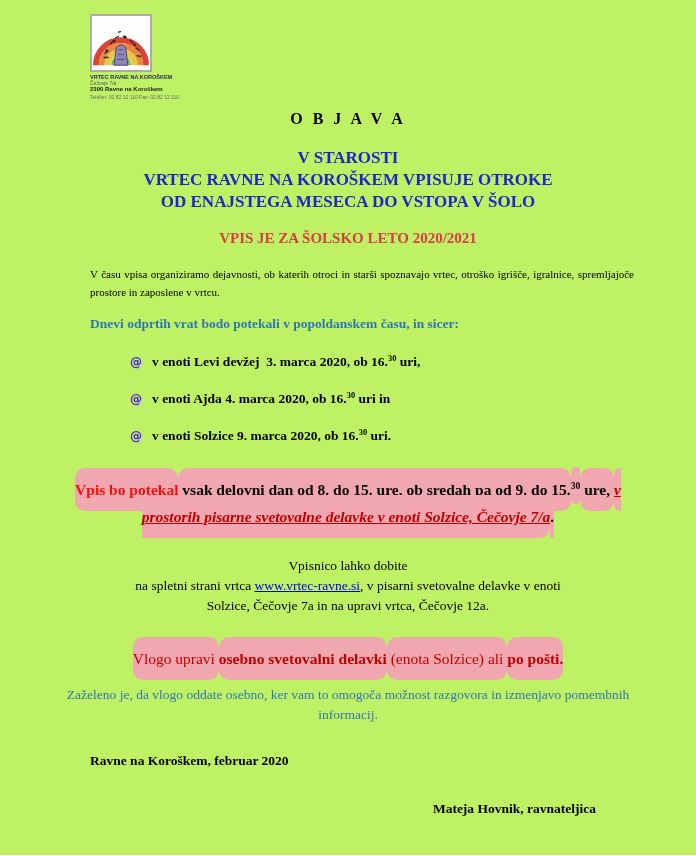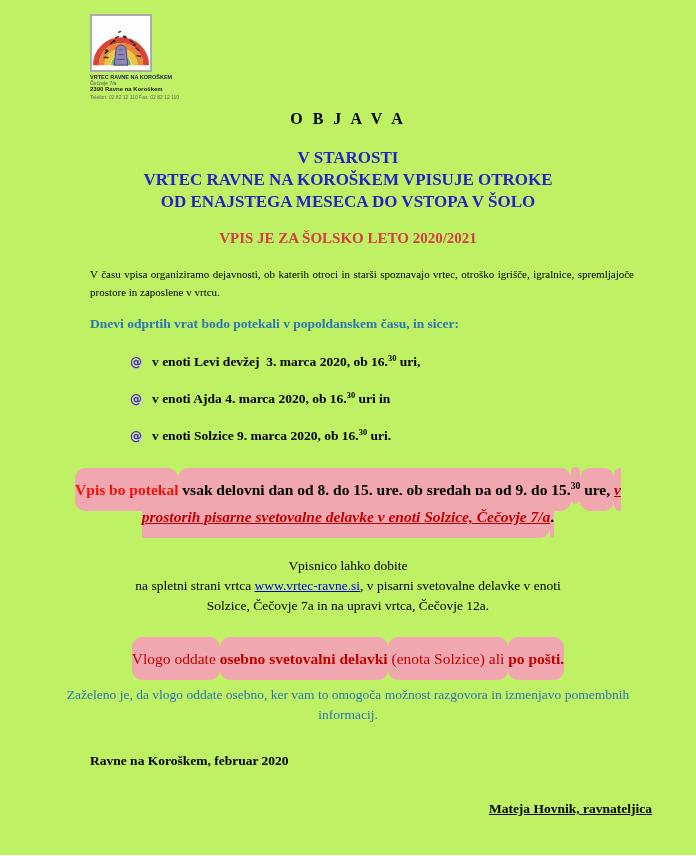--- a/index.html
+++ b/index.html
@@ -125,25 +125,24 @@
     font-size: 13.5px;
     line-height: 20px;
     color: #2E75B6;
   }
   .date-line {
     margin: 28px 0 0 90px;
     font-size: 13.5px;
     font-weight: bold;
   }
   .signature {
-    margin: 32px 44px 0 0;
+    margin: 32px 100px 0 0;
     text-align: right;
     font-size: 13.5px;
     font-weight: bold;
-    text-decoration: underline;
   }
 </style>
 </head>
 <body>
 
 <div class="page">
 
   <div class="logo-wrap">
     <svg class="logo-box" viewBox="0 0 62 58">
       <rect x="0.5" y="0.5" width="61" height="57" fill="#fefefe" stroke="#aaaaaa"></rect>
@@ -202,20 +201,20 @@
   </ul>
 
   <p class="enroll-notice"><span class="hl enroll-lead">Vpis bo potekal</span><span class="hl enroll-body">  vsak delovni dan od 8. do 15. ure, ob sredah pa od 9. do 15.</span><sup class="hl enroll-body">30</sup><span class="hl enroll-body"> ure, </span><span class="hl enroll-location">v prostorih pisarne svetovalne delavke v enoti Solzice, Čečovje 7/a</span><span class="hl enroll-period">.</span></p>
 
   <div class="form-info">
     <div>Vpisnico lahko dobite</div>
     <div><span>na spletni strani vrtca </span><span class="doc-link">www.vrtec-ravne.si</span><span>, v pisarni svetovalne delavke v enoti</span></div>
     <div>Solzice, Čečovje 7a in na upravi vrtca, Čečovje 12a.</div>
   </div>
 
-  <p class="submission"><span class="hl">Vlogo oddate </span><span class="hl bold">osebno svetovalni delavki</span><span class="hl"> (enota Solzice) ali </span><span class="hl bold">po pošti.</span></p>
+  <p class="submission"><span class="hl">Vlogo upravi </span><span class="hl bold">osebno svetovalni delavki</span><span class="hl"> (enota Solzice) ali </span><span class="hl bold">po pošti.</span></p>
 
   <p class="closing">Zaželeno je, da vlogo oddate osebno, ker vam to omogoča možnost razgovora in izmenjavo pomembnih informacij.</p>
 
   <p class="date-line">Ravne na Koroškem, februar 2020</p>
   <p class="signature">Mateja Hovnik, ravnateljica</p>
 
 </div>
 
 </body></html>

